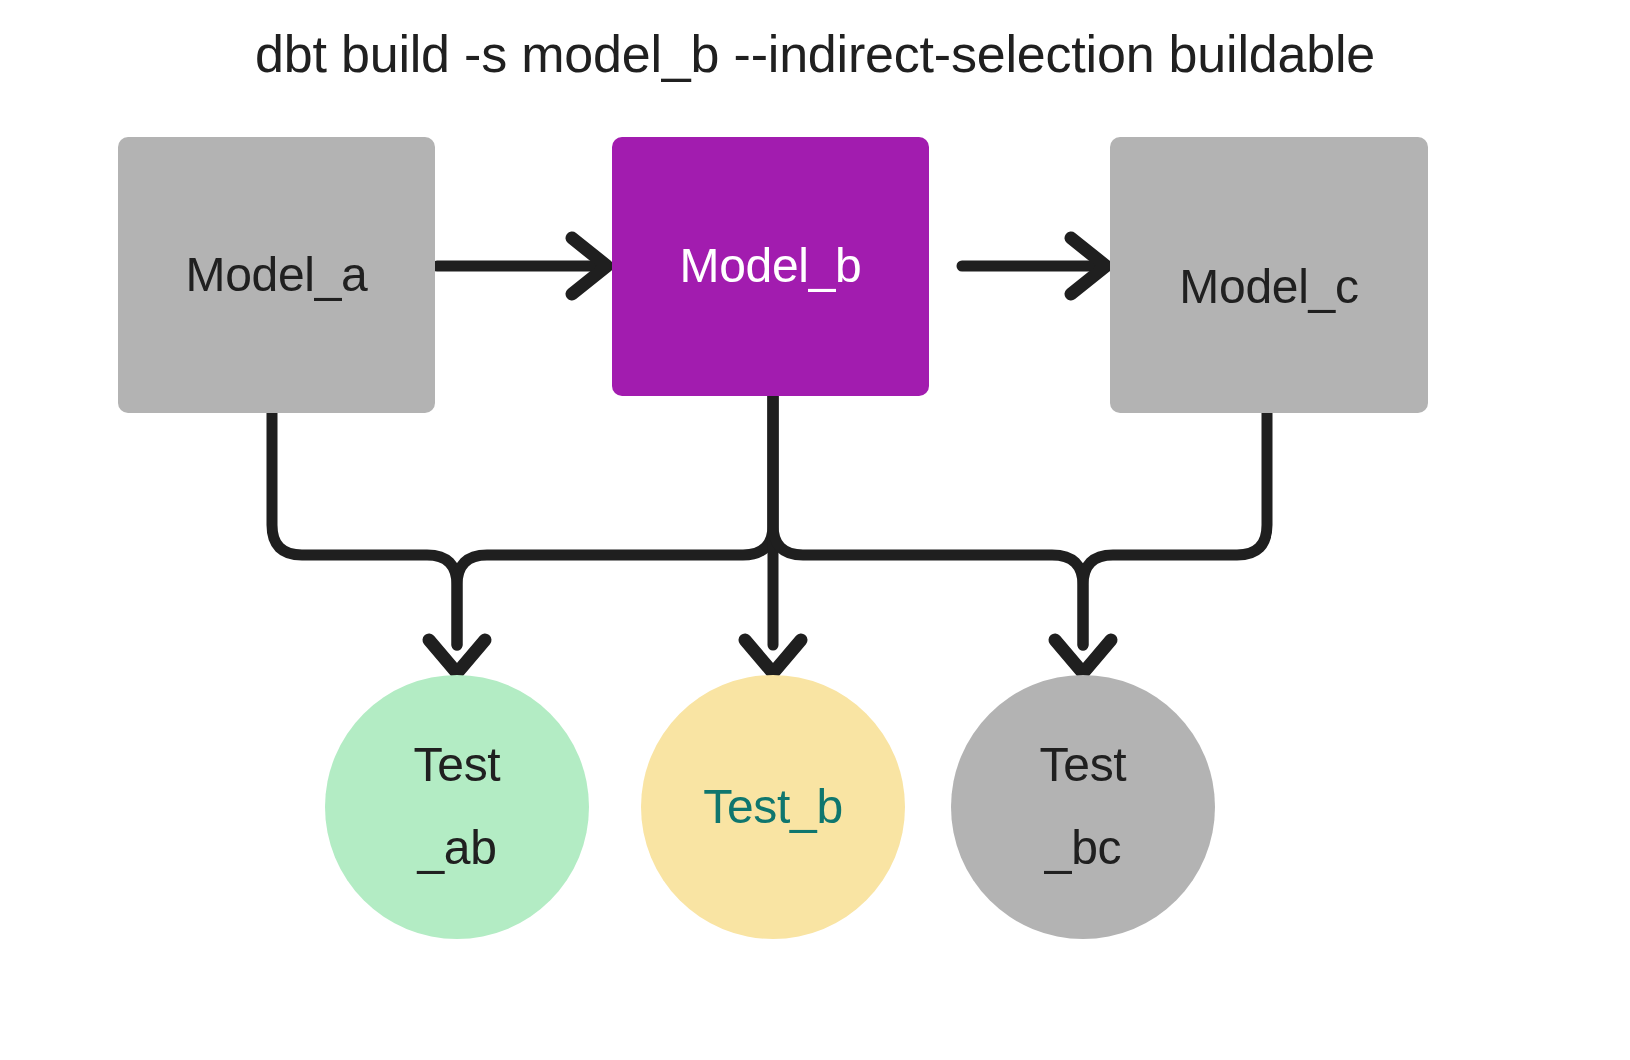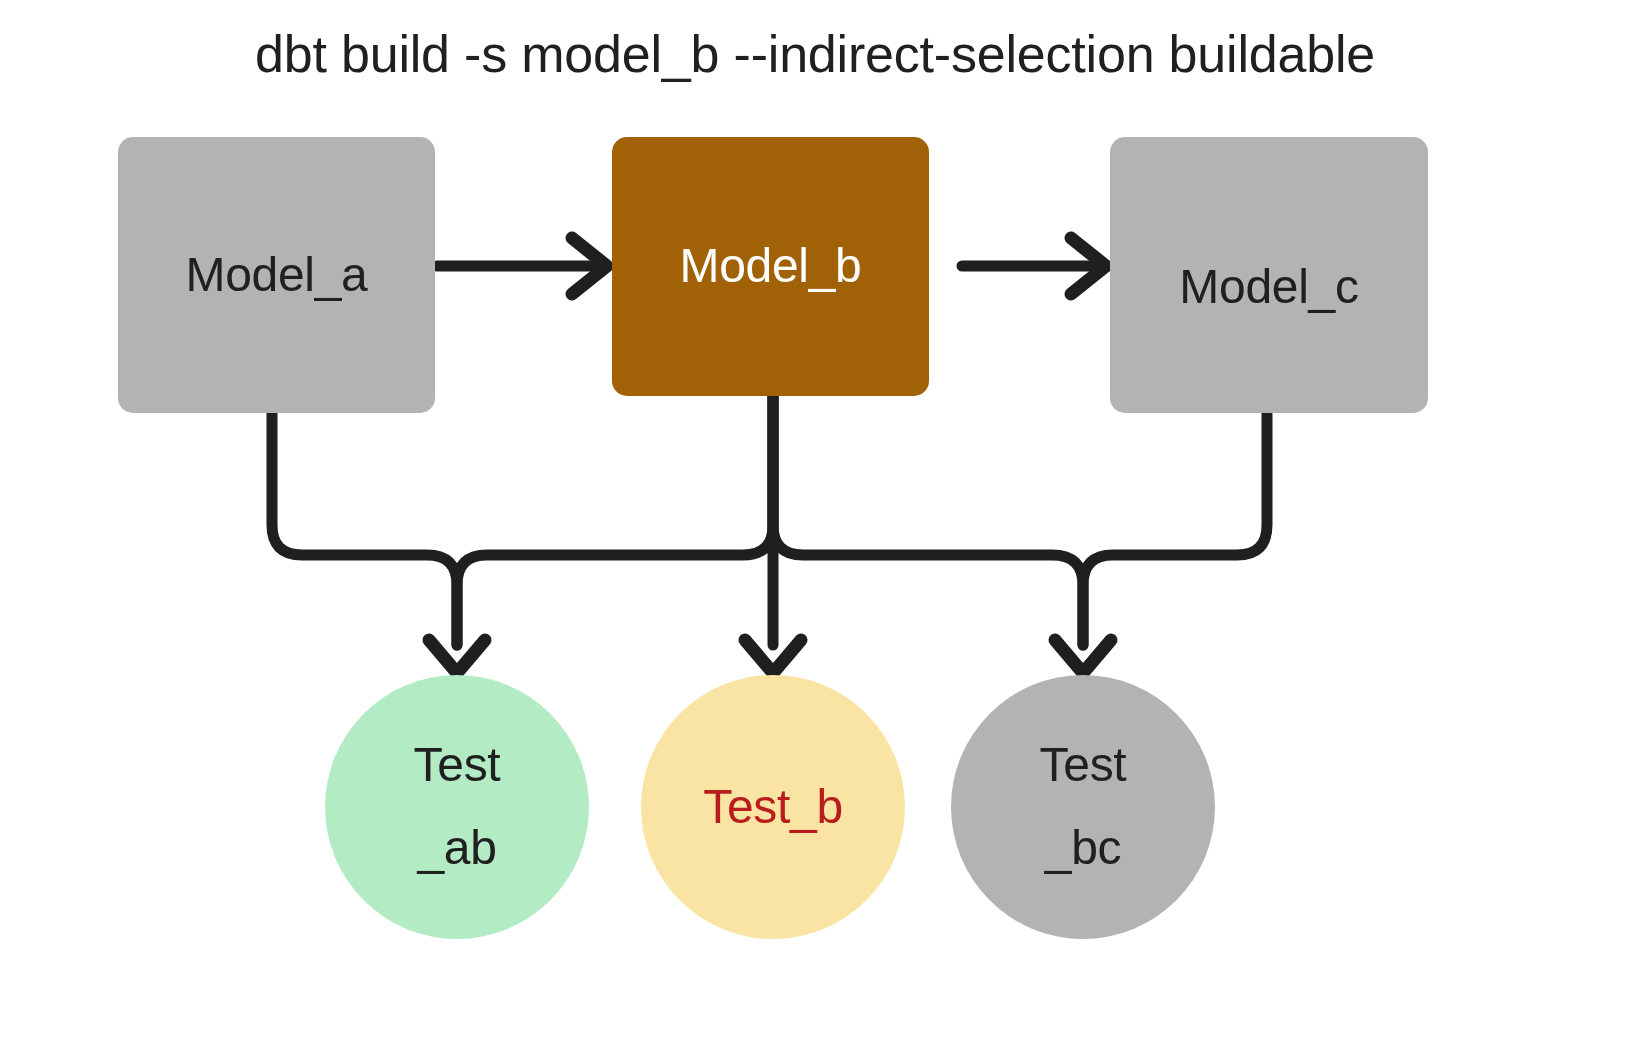--- a/index.html
+++ b/index.html
@@ -35,21 +35,21 @@
     width: 1630px;
     text-align: center;
     font-size: 52px;
     color: #202020;
     letter-spacing: -0.2px;
     white-space: nowrap;
   }
 
   .node-box {
     position: absolute;
-    border-radius: 15px;
+    border-radius: 10px;
     display: flex;
     align-items: center;
     justify-content: center;
     box-sizing: border-box;
   }
   .node-box .node-label {
     font-size: 48px;
     line-height: 1.05;
     letter-spacing: -0.3px;
     text-align: center;
@@ -121,35 +121,35 @@
       <g stroke-width="13">
         <path d="M 1055 640 L 1083 673 L 1111 640"></path>
       </g>
     </g>
   </svg>
 
   <div class="node-box" style="left:118px; top:137px; width:317px; height:276px; background:#b3b3b3;">
     <span class="node-label" style="color:#202020;">Model_a</span>
   </div>
 
-  <div class="node-box" style="left:612px; top:137px; width:317px; height:259px; background:#a16207;">
+  <div class="node-box" style="left:612px; top:137px; width:317px; height:259px; background:#a21caf;">
     <span class="node-label" style="color:#ffffff;">Model_b</span>
   </div>
 
   <div class="node-box" style="left:1110px; top:137px; width:318px; height:276px; background:#b3b3b3;">
     <span class="node-label" style="color:#202020;margin-top:24px;">Model_c</span>
   </div>
 
   <div class="node-circle" style="left:325px; top:675px; width:264px; height:264px; background:#b3ecc4;">
     <span class="node-label" style="color:#202020;">Test
 _ab</span>
   </div>
 
   <div class="node-circle" style="left:641px; top:675px; width:264px; height:264px; background:#f9e4a3;">
-    <span class="node-label" style="color:#b91c1c;">Test_b</span>
+    <span class="node-label" style="color:#0f766e;">Test_b</span>
   </div>
 
   <div class="node-circle" style="left:951px; top:675px; width:264px; height:264px; background:#b3b3b3;">
     <span class="node-label" style="color:#202020;">Test
 _bc</span>
   </div>
 
 </div>
 
 </body></html>

